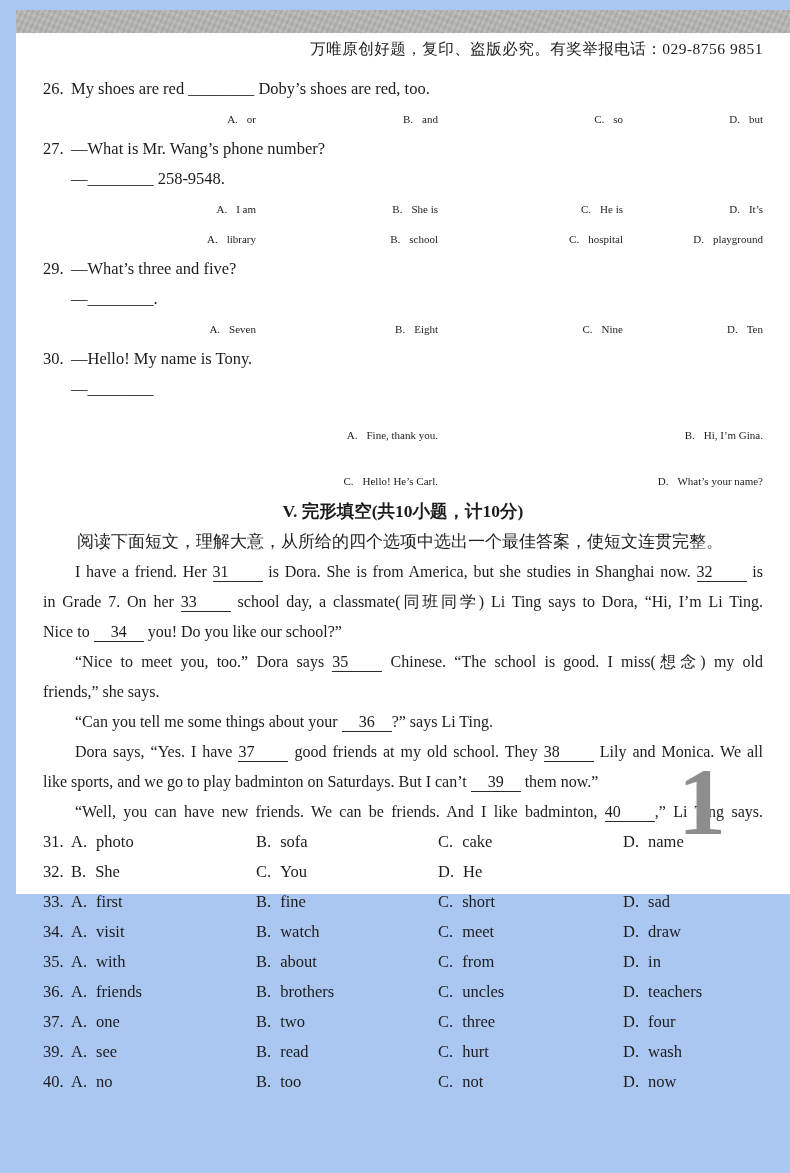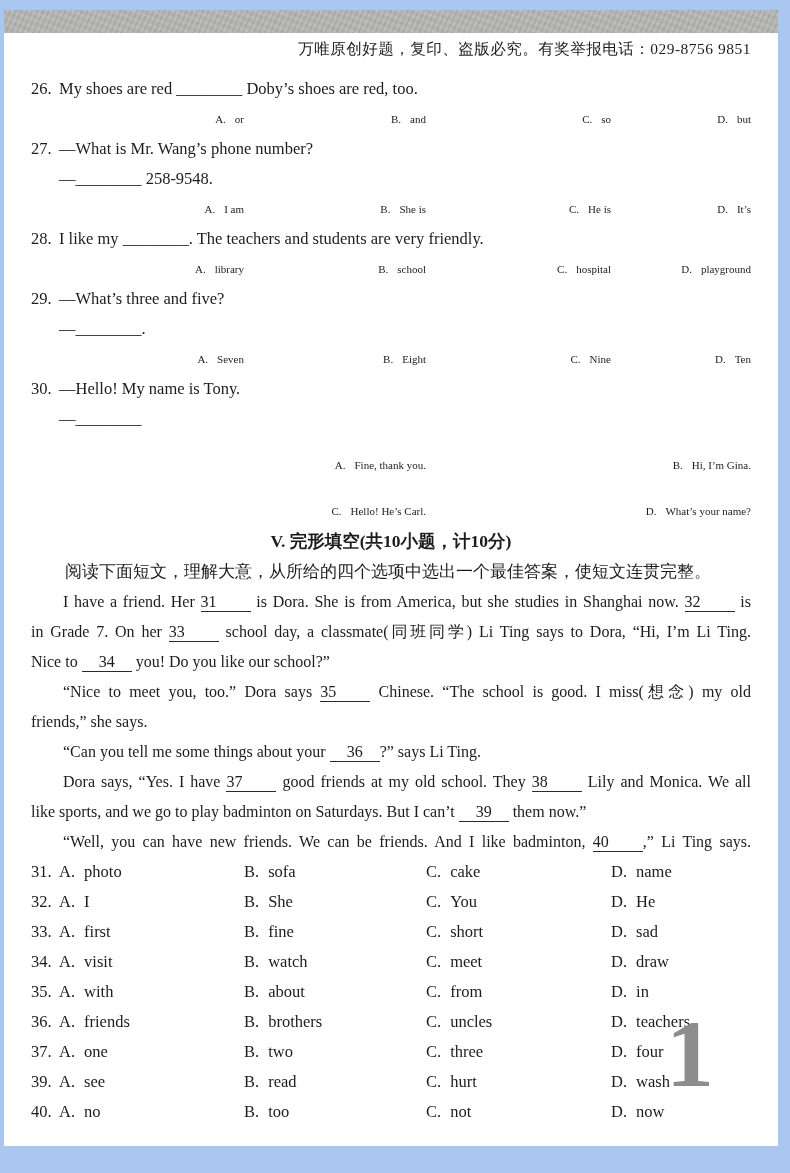--- a/index.html
+++ b/index.html
@@ -12,21 +12,21 @@
   *{box-sizing:border-box;margin:0;padding:0;}
   html,body{width:790px;height:1173px;}
   body{
     background:var(--background);
     position:relative;
     font-family:"Liberation Serif","DejaVu Serif",serif;
     color:var(--ink);
     overflow:hidden;
   }
   .page{
-    position:absolute;left:4px;top:10px;width:774px;height:1136px;
+    position:absolute;left:16px;top:10px;width:774px;height:884px;
     background:var(--paper);
   }
   .scan-band{
     position:absolute;left:0;top:0;width:100%;height:23px;
     background-color:var(--band);
     background-image:
       repeating-linear-gradient(115deg, rgba(0,0,0,0.07) 0 2px, rgba(0,0,0,0) 2px 5px),
       repeating-linear-gradient(20deg, rgba(255,255,255,0.10) 0 3px, rgba(0,0,0,0) 3px 7px);
   }
   .header-notice{
@@ -103,21 +103,20 @@
         <div class="qline cont">—________ 258-9548.</div>
         <div class="opts">
           <span class="opt"><span class="letter">A.</span><span>I am</span></span>
           <span class="opt"><span class="letter">B.</span><span>She is</span></span>
           <span class="opt"><span class="letter">C.</span><span>He is</span></span>
           <span class="opt"><span class="letter">D.</span><span>It’s</span></span>
         </div>
       </div>
 
       <div class="q">
-        <div class="qline"><span class="qnum">28.</span><span>I like my ________. The teachers and students are very friendly.</span></div>
         <div class="opts">
           <span class="opt"><span class="letter">A.</span><span>library</span></span>
           <span class="opt"><span class="letter">B.</span><span>school</span></span>
           <span class="opt"><span class="letter">C.</span><span>hospital</span></span>
           <span class="opt"><span class="letter">D.</span><span>playground</span></span>
         </div>
       </div>
 
       <div class="q">
         <div class="qline"><span class="qnum">29.</span><span>—What’s three and five?</span></div>
@@ -163,21 +162,20 @@
     <div class="cloze-options" id="cloze-options">
         <div class="crow">
           <span class="qnum">31.</span>
           <span class="opt"><span class="letter">A.</span><span>photo</span></span>
           <span class="opt"><span class="letter">B.</span><span>sofa</span></span>
           <span class="opt"><span class="letter">C.</span><span>cake</span></span>
           <span class="opt"><span class="letter">D.</span><span>name</span></span>
         </div>
         <div class="crow">
           <span class="qnum">32.</span>
-          <span class="opt"><span class="letter">A.</span><span>I</span></span>
           <span class="opt"><span class="letter">B.</span><span>She</span></span>
           <span class="opt"><span class="letter">C.</span><span>You</span></span>
           <span class="opt"><span class="letter">D.</span><span>He</span></span>
         </div>
         <div class="crow">
           <span class="qnum">33.</span>
           <span class="opt"><span class="letter">A.</span><span>first</span></span>
           <span class="opt"><span class="letter">B.</span><span>fine</span></span>
           <span class="opt"><span class="letter">C.</span><span>short</span></span>
           <span class="opt"><span class="letter">D.</span><span>sad</span></span>

